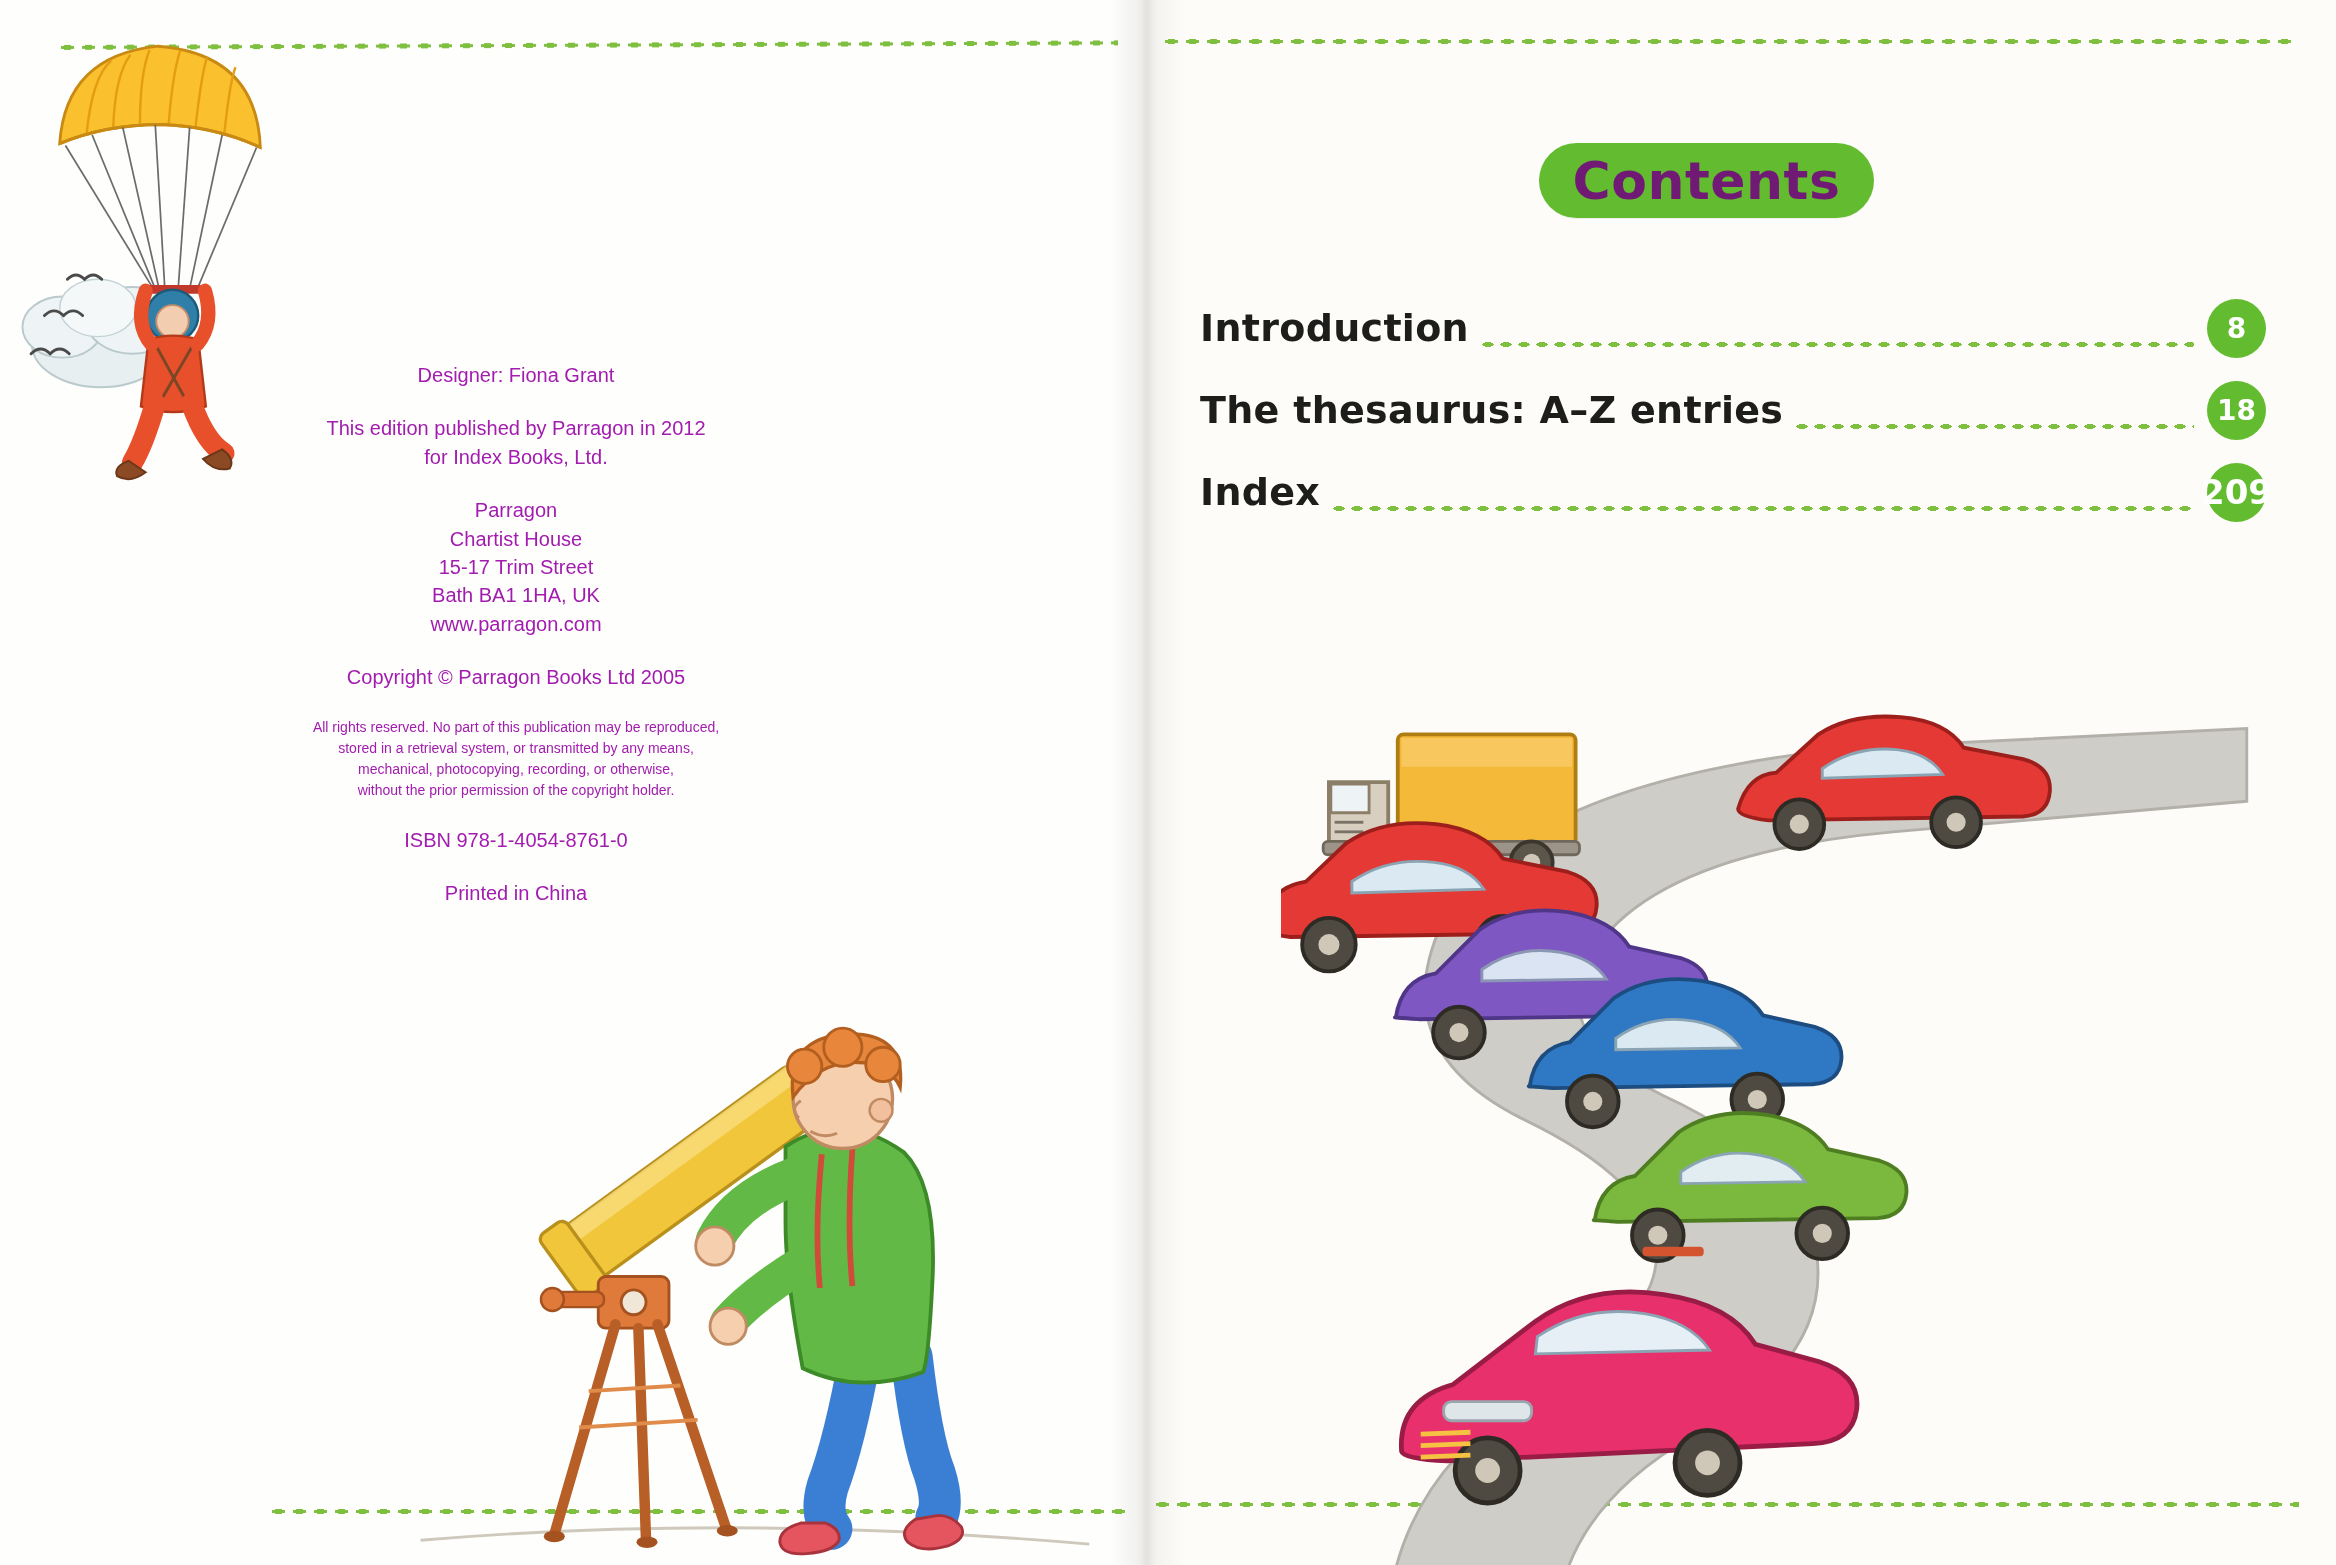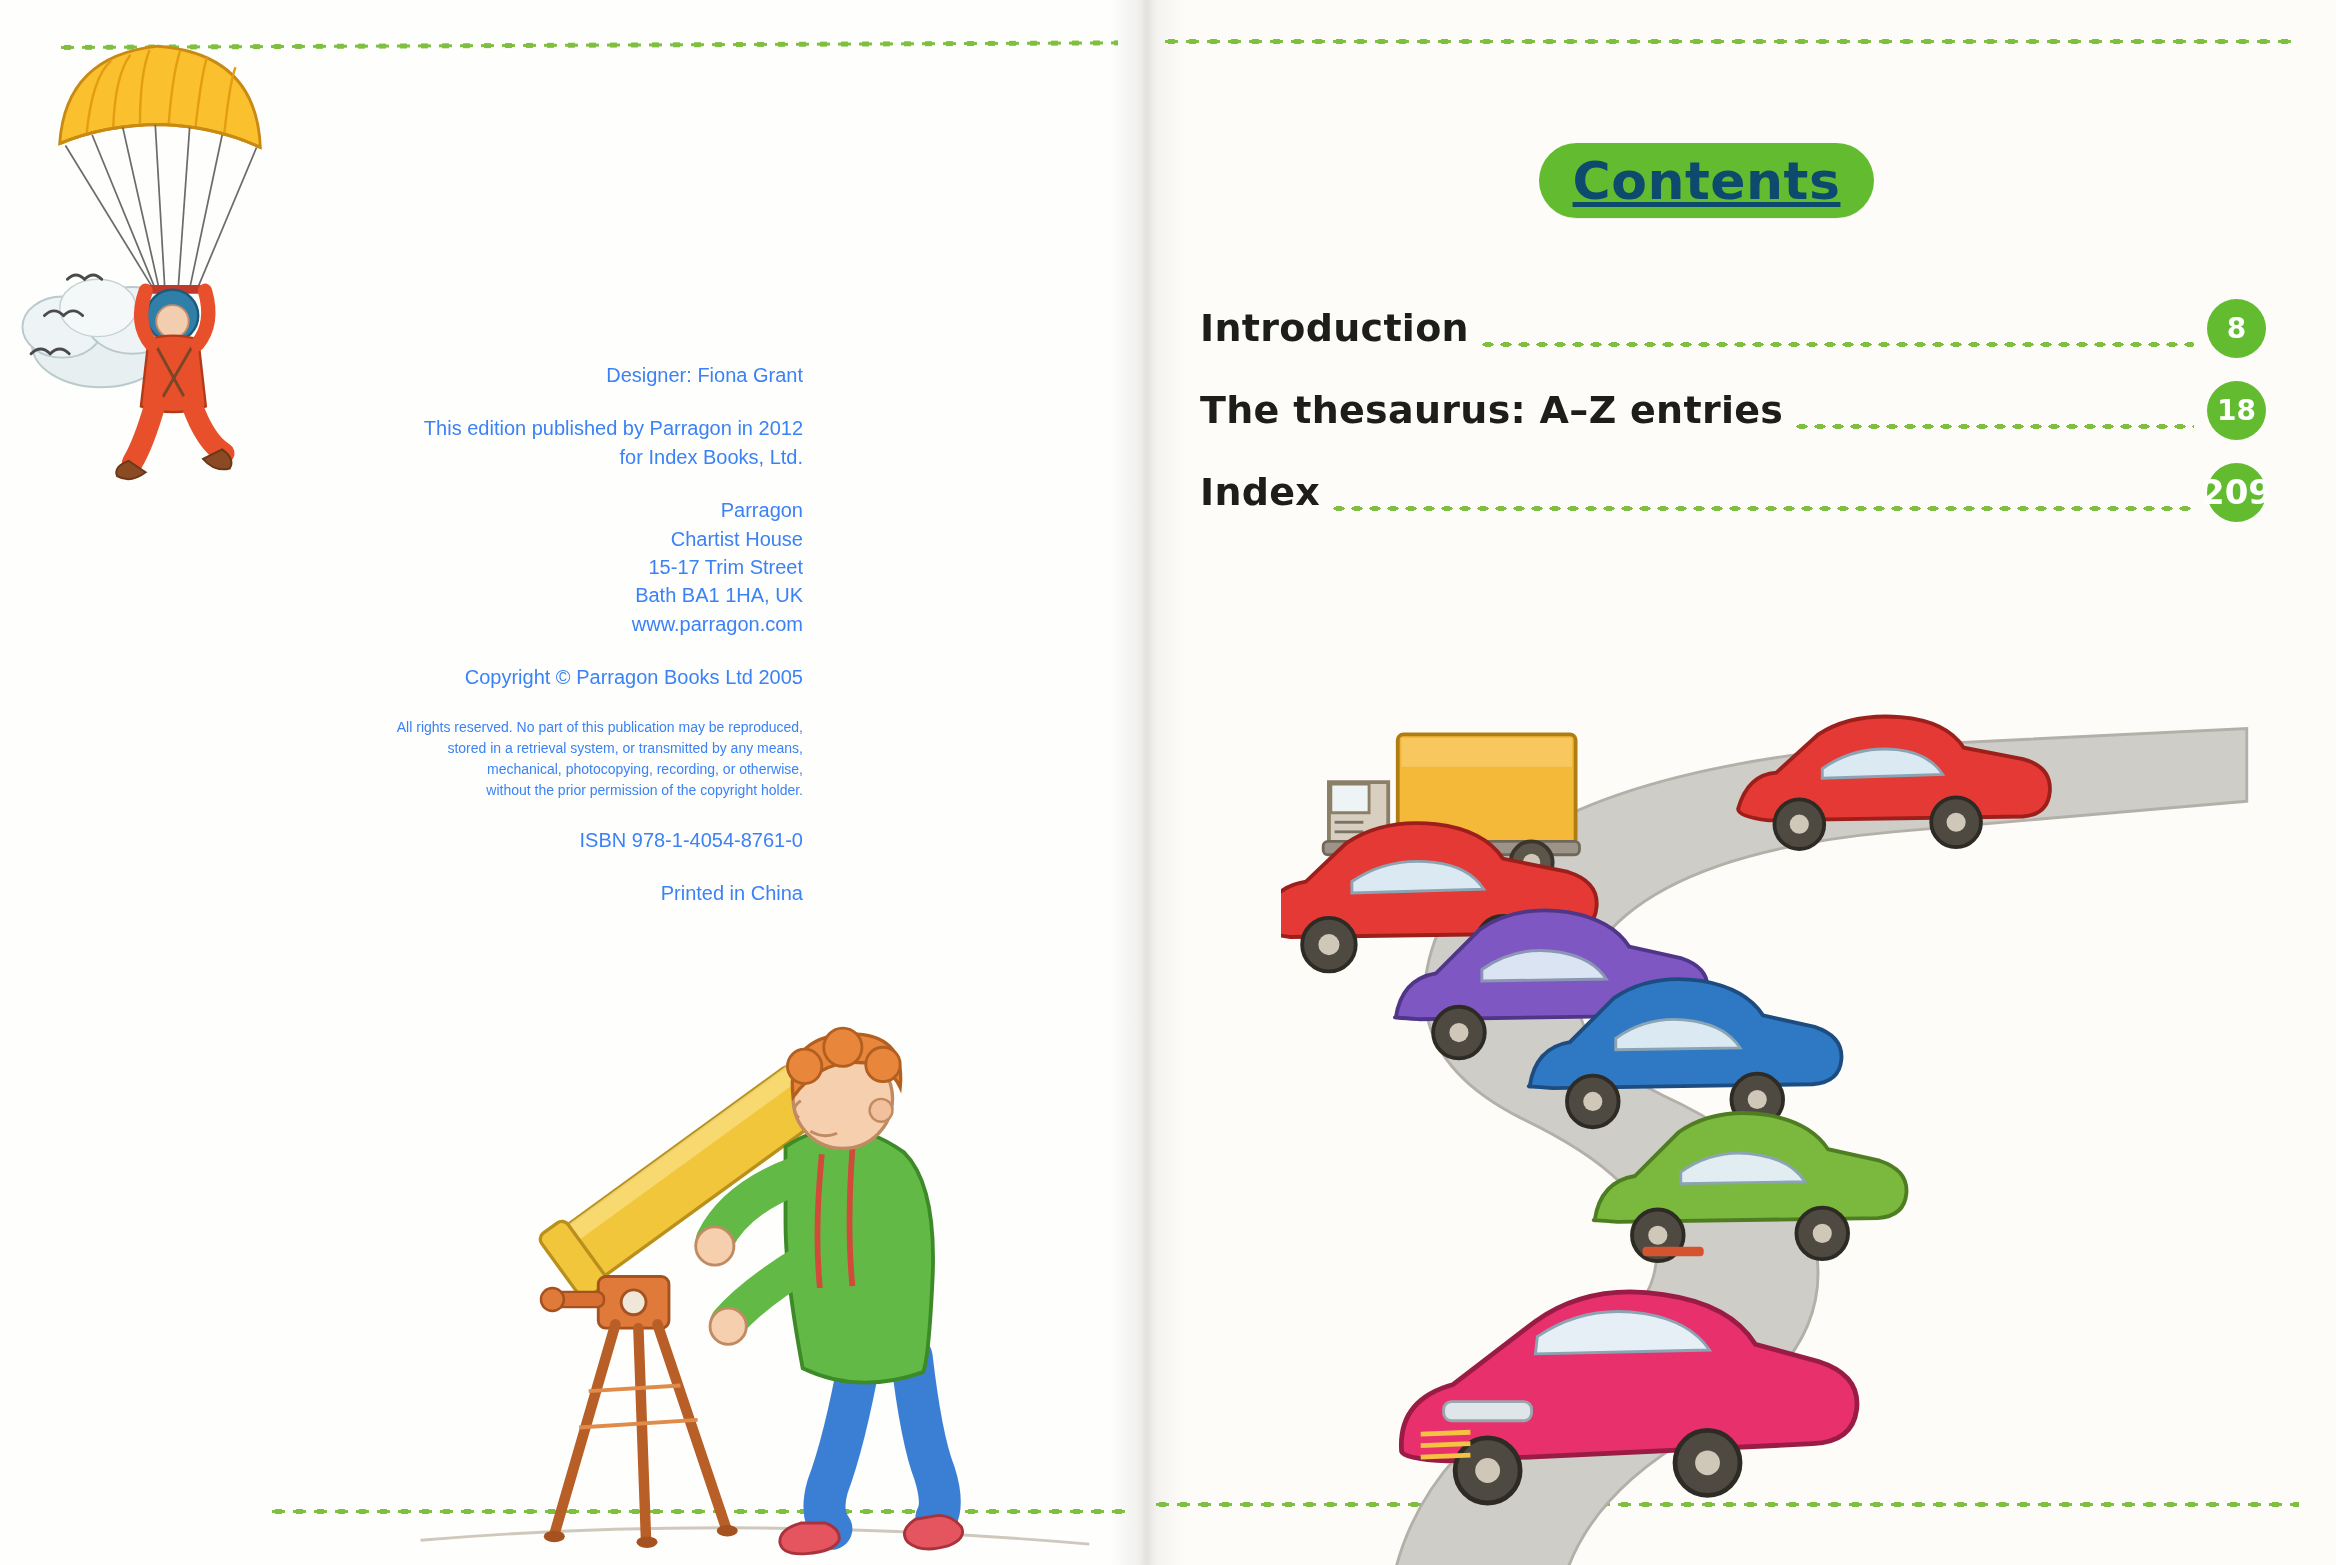--- a/index.html
+++ b/index.html
@@ -65,22 +65,22 @@
     transform: rotate(-0.25deg);
     transform-origin: left center;
   }
 
   
   #imprint {
     position: absolute;
     left: 229px;
     top: 361px;
     width: 574px;
-    text-align: right;
-    color: #3b82f6;
+    text-align: center;
+    color: #a21caf;
     font-size: 20px;
     line-height: 1.42;
     font-family: "Liberation Sans", sans-serif;
   }
   #imprint .blk { margin-bottom: 25px; }
   #imprint .rights {
     font-size: 14px;
     line-height: 1.5;
   }
 
@@ -92,26 +92,25 @@
     width: 335px;
     height: 75px;
     background: #63bc2f;
     border-radius: 38px;
     display: flex;
     align-items: center;
     justify-content: center;
     box-shadow: 0 1px 0 rgba(0,0,0,0.05);
   }
   #contents-badge span {
-    color: #0c4a6e;
+    color: #701a75;
     font-size: 52px;
     font-weight: bold;
     letter-spacing: 0.5px;
     font-family: "DejaVu Sans", sans-serif;
-    text-decoration: underline;
   }
 
   #toc {
     position: absolute;
     left: 1200px;
     top: 287px;
     width: 1066px;
   }
   .toc-row {
     position: relative;

